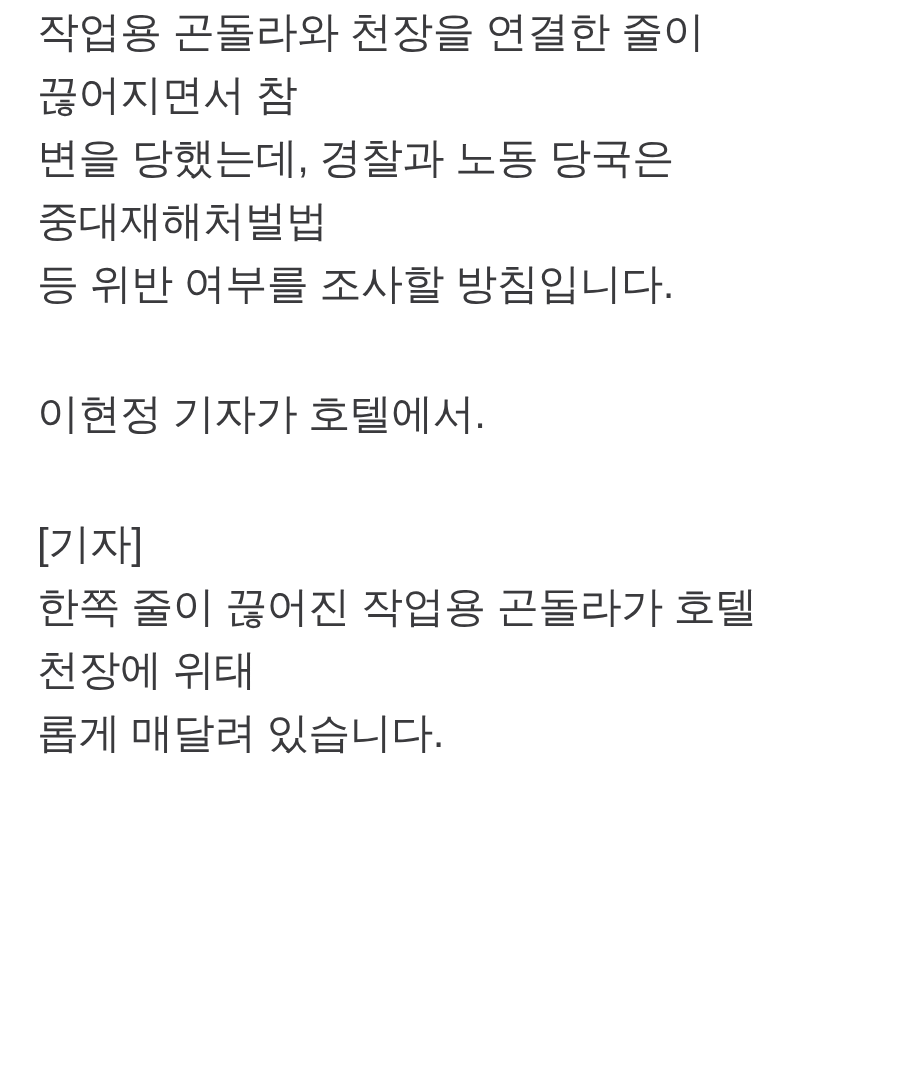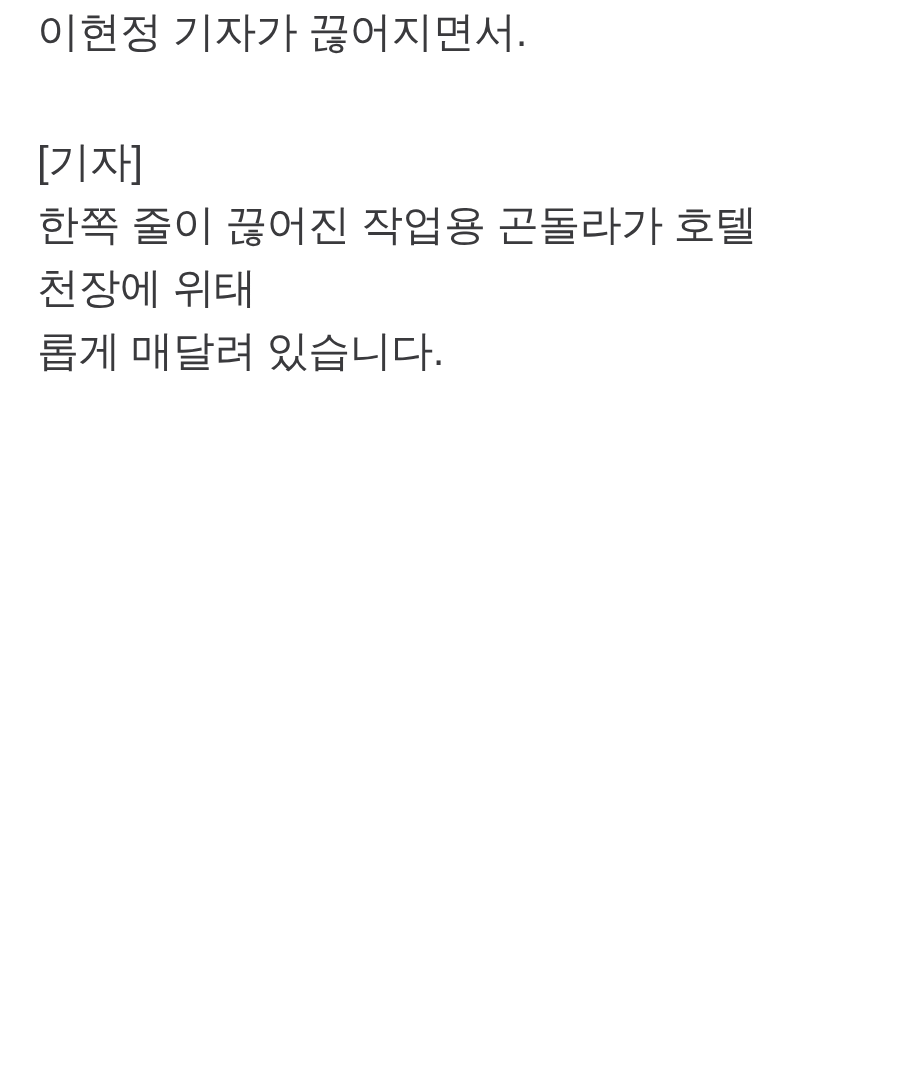--- a/index.html
+++ b/index.html
@@ -29,18 +29,21 @@
     white-space: pre-line;
   }
   .paragraph:last-child {
     margin-bottom: 0;
   }
 </style>
 </head>
 <body>
 
 <div class="article-body">
-  <p class="paragraph">이현정 기자가 끊어지면서.</p>
+  <p class="paragraph">작업용 곤돌라와 천장을 연결한 줄이 끊어지면서 참
+변을 당했는데, 경찰과 노동 당국은 중대재해처벌법
+등 위반 여부를 조사할 방침입니다.</p>
+  <p class="paragraph">이현정 기자가 호텔에서.</p>
   <p class="paragraph">[기자]
 한쪽 줄이 끊어진 작업용 곤돌라가 호텔 천장에 위태
 롭게 매달려 있습니다.</p>
 
 </div>
 
 </body></html>

